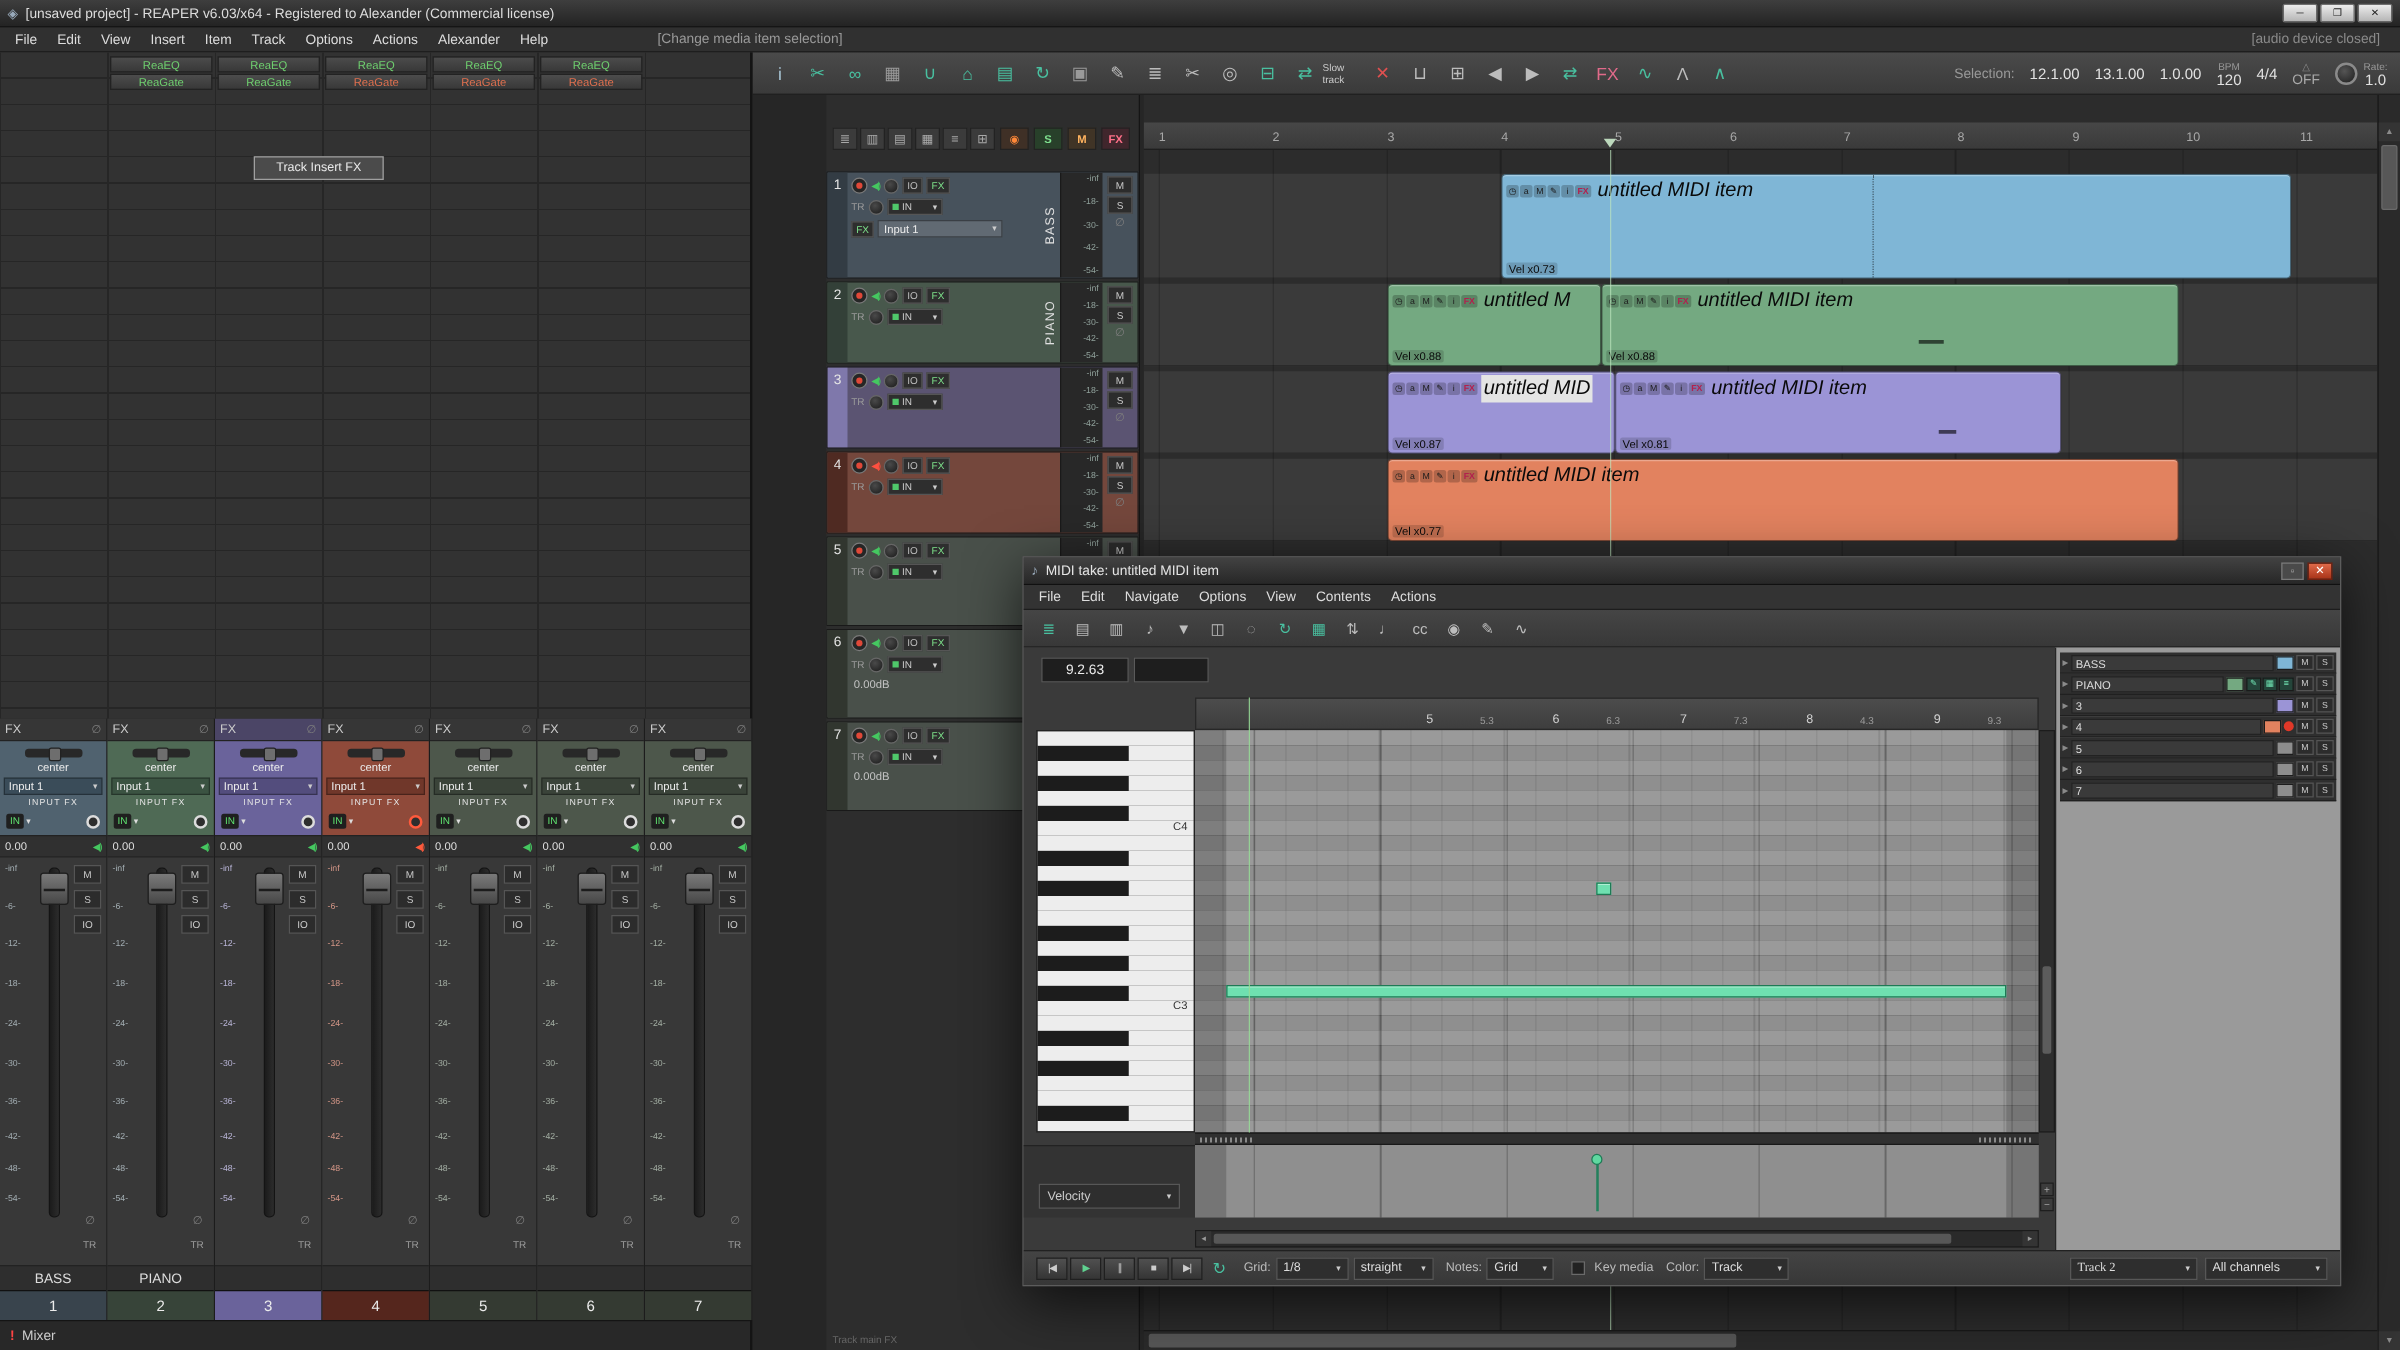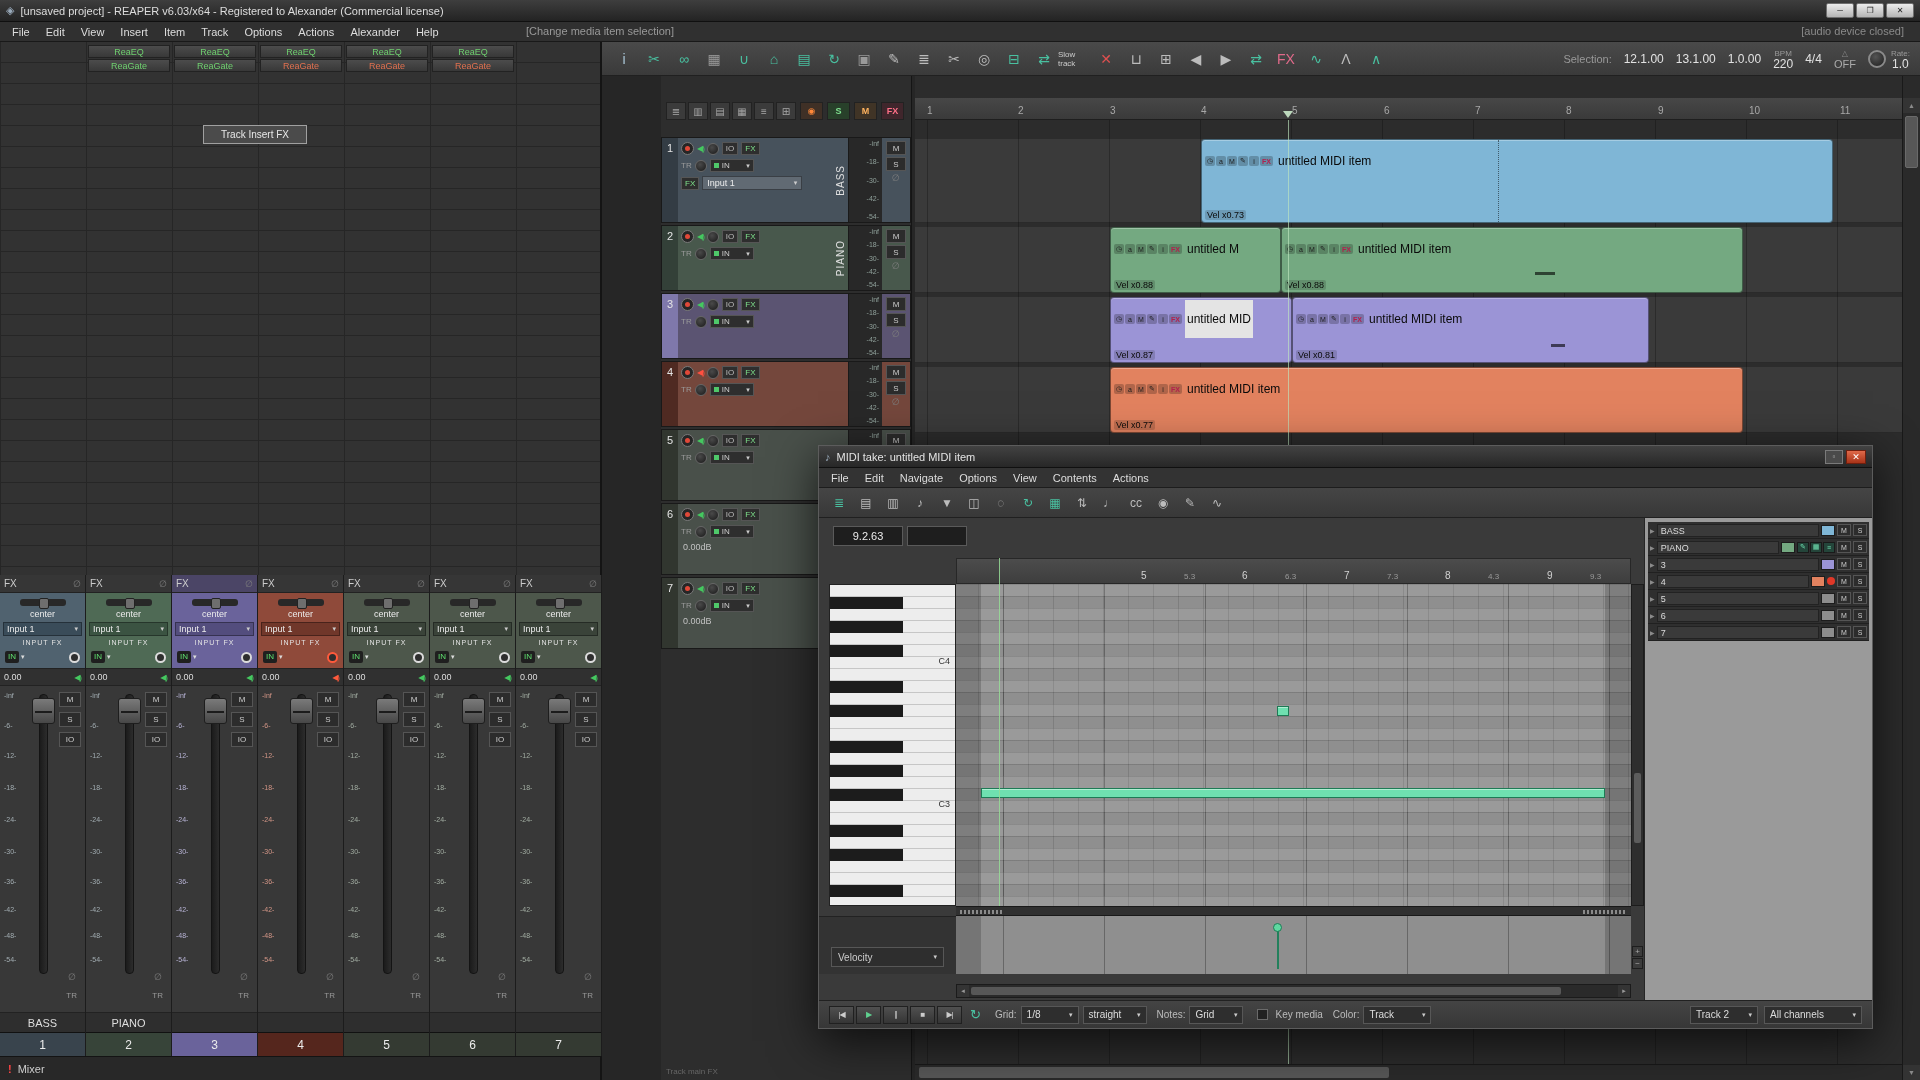--- a/index.html
+++ b/index.html
@@ -119,21 +119,21 @@
   .marker{position:absolute;top:35px;left:368px;width:0;height:0;border-left:5px solid transparent;border-right:5px solid transparent;border-top:7px solid #bcd8bc;z-index:6;}
   .lane{position:absolute;left:0;right:0;background:#3a3a3a;border-bottom:1px solid #2a2a2a;}
   .gridoverlay{position:absolute;top:44px;left:0;right:0;bottom:0;
     background:repeating-linear-gradient(90deg,rgba(0,0,0,.25) 0 1px,transparent 1px 91px);
     background-position:12px 0;pointer-events:none;z-index:2;}
   .items-layer{position:absolute;inset:0;z-index:3;}
   .aitem{position:absolute;border-radius:4px;border:1px solid rgba(0,0,0,.45);box-shadow:inset 0 1px 0 rgba(255,255,255,.3);color:#111;}
   .aitem-head{display:flex;align-items:center;gap:1px;padding:2px 3px;}
   .ic{background:rgba(0,0,0,.22);border-radius:2px;font-size:7px;width:10px;height:10px;display:flex;align-items:center;justify-content:center;color:#1c1c1c;flex:none;}
   .ic.fxic{color:#b3204e;font-weight:bold;width:13px;}
-  .aitem-title{margin-left:2px;white-space:nowrap;overflow:hidden;font-size:12px;color:#0a0a0a;padding:12px 2px;}
+  .aitem-title{margin-left:2px;white-space:nowrap;overflow:hidden;font-size:16px;color:#0a0a0a;padding:2px 2px;font-style:italic;}
   .aitem-vel{position:absolute;bottom:2px;left:3px;font-size:9px;color:#0a0a0a;background:rgba(0,0,0,.15);padding:0 2px;border-radius:2px;}
   .aitem-note{display:none;position:absolute;height:3px;background:rgba(0,0,0,.6);}
   .aitem-loop{display:none;position:absolute;top:0;bottom:0;border-left:1px dotted rgba(0,0,0,.5);}
   .cursorline{position:absolute;top:44px;bottom:0;left:373px;width:1px;background:rgba(190,230,190,.65);z-index:5;}
   .vscroll{position:absolute;right:0;top:76px;width:18px;bottom:0;background:#2a2a2a;border-left:1px solid #191919;}
   .varrow{position:absolute;left:0;right:0;height:15px;background:#343434;color:#8a8a8a;font-size:7px;display:flex;align-items:center;justify-content:center;}
   .varrow.up{top:22px;}.varrow.dn{bottom:0;}
   .vthumb{position:absolute;left:2px;right:2px;top:40px;height:52px;background:#575757;border:1px solid #6a6a6a;border-radius:2px;}
   .hscroll{position:absolute;left:915px;right:18px;bottom:0;height:16px;background:#2a2a2a;border-top:1px solid #191919;}
   .hthumb{position:absolute;top:2px;bottom:2px;left:4px;width:470px;background:#575757;border-radius:2px;}
@@ -204,21 +204,21 @@
   .harrow.hl{left:0;}.harrow.hr{right:0;}
   .mw-bottom{position:absolute;left:0;right:0;bottom:0;height:28px;background:linear-gradient(#444,#373737);border-top:1px solid #212121;
     display:flex;align-items:center;gap:4px;padding:0 10px;}
   .transport{display:flex;gap:2px;}
   .tpb{width:25px;height:18px;background:linear-gradient(#505050,#353535);border:1px solid #202020;font-size:8px;
     display:flex;align-items:center;justify-content:center;letter-spacing:-1px;}
   .looptb{font-size:13px;color:#49c0a0;margin:0 4px;}
   .mlabel{color:#bbb;font-size:10px;margin-left:6px;}
   .mdd{height:18px;background:#2e2e2e;border:1px solid #575757;color:#ddd;font-size:10px;display:flex;align-items:center;padding:0 5px;gap:5px;}
   .mdd .dd{font-size:7px;}
-  .w56{width:58px;}.w62{width:64px;}.w52{width:54px;}.w66{width:68px;}.w80{width:68px;}.w95{width:98px;}
+  .w56{width:58px;}.w62{width:64px;}.w52{width:54px;}.w66{width:68px;}.w80{width:102px;font-family:Liberation Serif, serif;}.w95{width:98px;}
   .mcheck{width:11px;height:11px;background:#222;border:1px solid #6a6a6a;margin-left:10px;}
   .mw-rightdd{margin-left:auto;display:flex;gap:6px;}
 </style>
 </head>
 <body>
 
 <div class="titlebar">
   <span class="app-icon">◈</span>
   <span class="tb-title">[unsaved project] - REAPER v6.03/x64 - Registered to Alexander (Commercial license)</span>
   <div class="tb-btns">
@@ -277,21 +277,21 @@
       <div class="ti" style="color: rgb(188, 188, 188);">Λ</div>
       <div class="ti" style="color: rgb(73, 192, 160);">∧</div>
     </div>
   <div class="tb-right">
     <span class="sel-label">Selection:</span>
     <span class="sel-val">12.1.00</span>
     <span class="sel-val">13.1.00</span>
     <span class="sel-val">1.0.00</span>
     <div class="bpm-block">
       <span class="bpm-label">BPM</span>
-      <span class="bpm-val">220</span>
+      <span class="bpm-val">120</span>
     </div>
     <span class="sel-val">4/4</span>
     <div class="metro">
       <span class="mi">△</span>
       <span>OFF</span>
     </div>
     <div class="rate-wrap">
       <div class="rate-knob"></div>
       <div class="bpm-block">
         <span class="bpm-label">Rate:</span>

